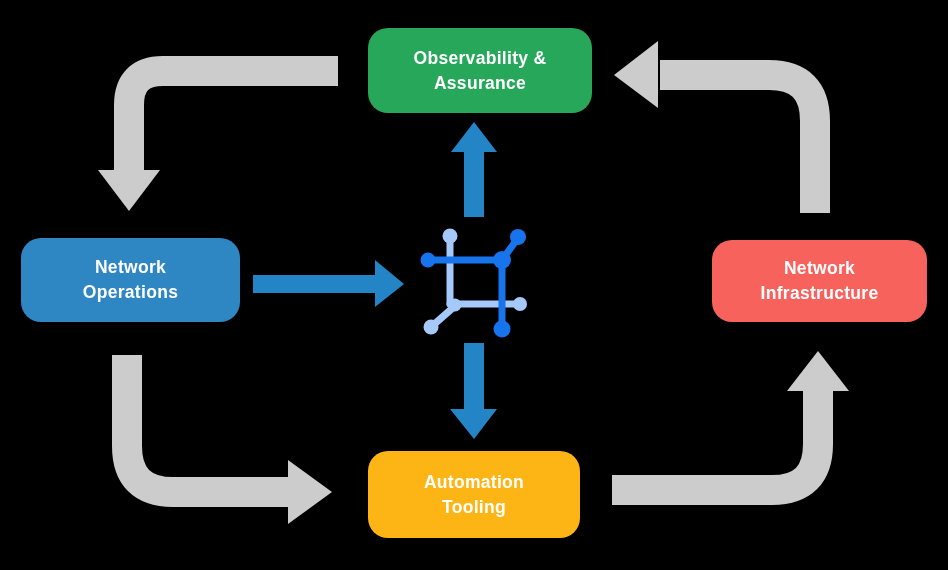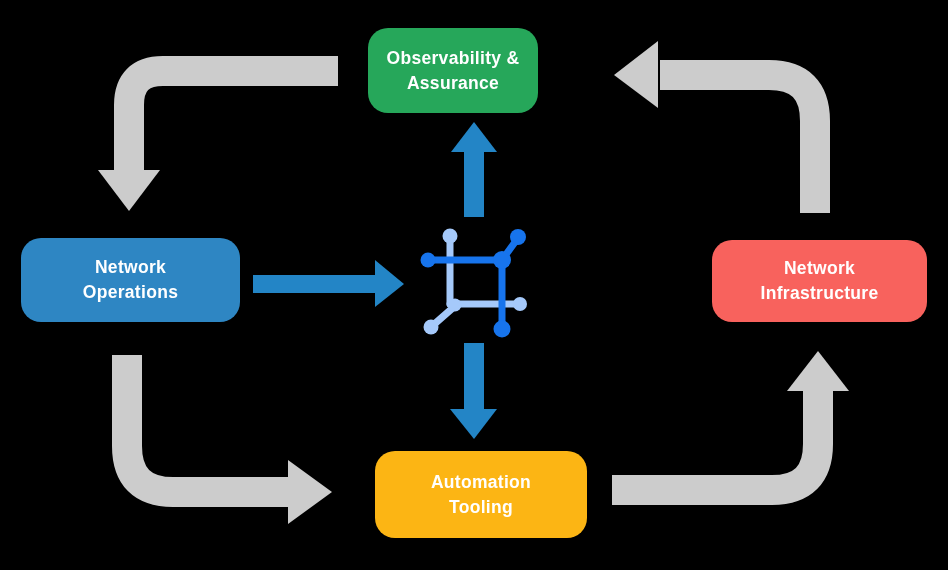--- a/index.html
+++ b/index.html
@@ -31,24 +31,24 @@
     display: flex;
     align-items: center;
     justify-content: center;
     text-align: center;
     font-weight: 700;
     font-size: 17.5px;
     line-height: 1.42;
     letter-spacing: 0.3px;
     white-space: pre-line;
   }
-  .node-observability   { left: 368px; top: 28px;  width: 170px; height: 85px; background: var(--green); }
+  .node-observability   { left: 368px; top: 28px;  width: 224px; height: 85px; background: var(--green); }
   .node-operations      { left: 21px;  top: 238px; width: 219px; height: 84px; background: var(--blue); }
   .node-infrastructure  { left: 712px; top: 240px; width: 215px; height: 82px; background: var(--red); }
-  .node-automation      { left: 368px; top: 451px; width: 212px; height: 87px; background: var(--yellow); margin-left: 7px; }
+  .node-automation      { left: 368px; top: 451px; width: 212px; height: 87px; background: var(--yellow); }
   
   .gray-shaft { fill: none; stroke: var(--gray); stroke-width: 30; }
   .gray-head  { fill: var(--gray); }
   .blue-shaft { fill: none; stroke: var(--blue_arrow); }
   .blue-head  { fill: var(--blue_arrow); }
   
   .ic-light path  { fill: none; stroke: var(--icon_light_blue); stroke-width: 7; stroke-linecap: round; }
   .ic-light circle{ fill: var(--icon_light_blue); }
   .ic-dark path   { fill: none; stroke: var(--icon_dark_blue); stroke-width: 7; stroke-linecap: round; }
   .ic-dark circle { fill: var(--icon_dark_blue); }

